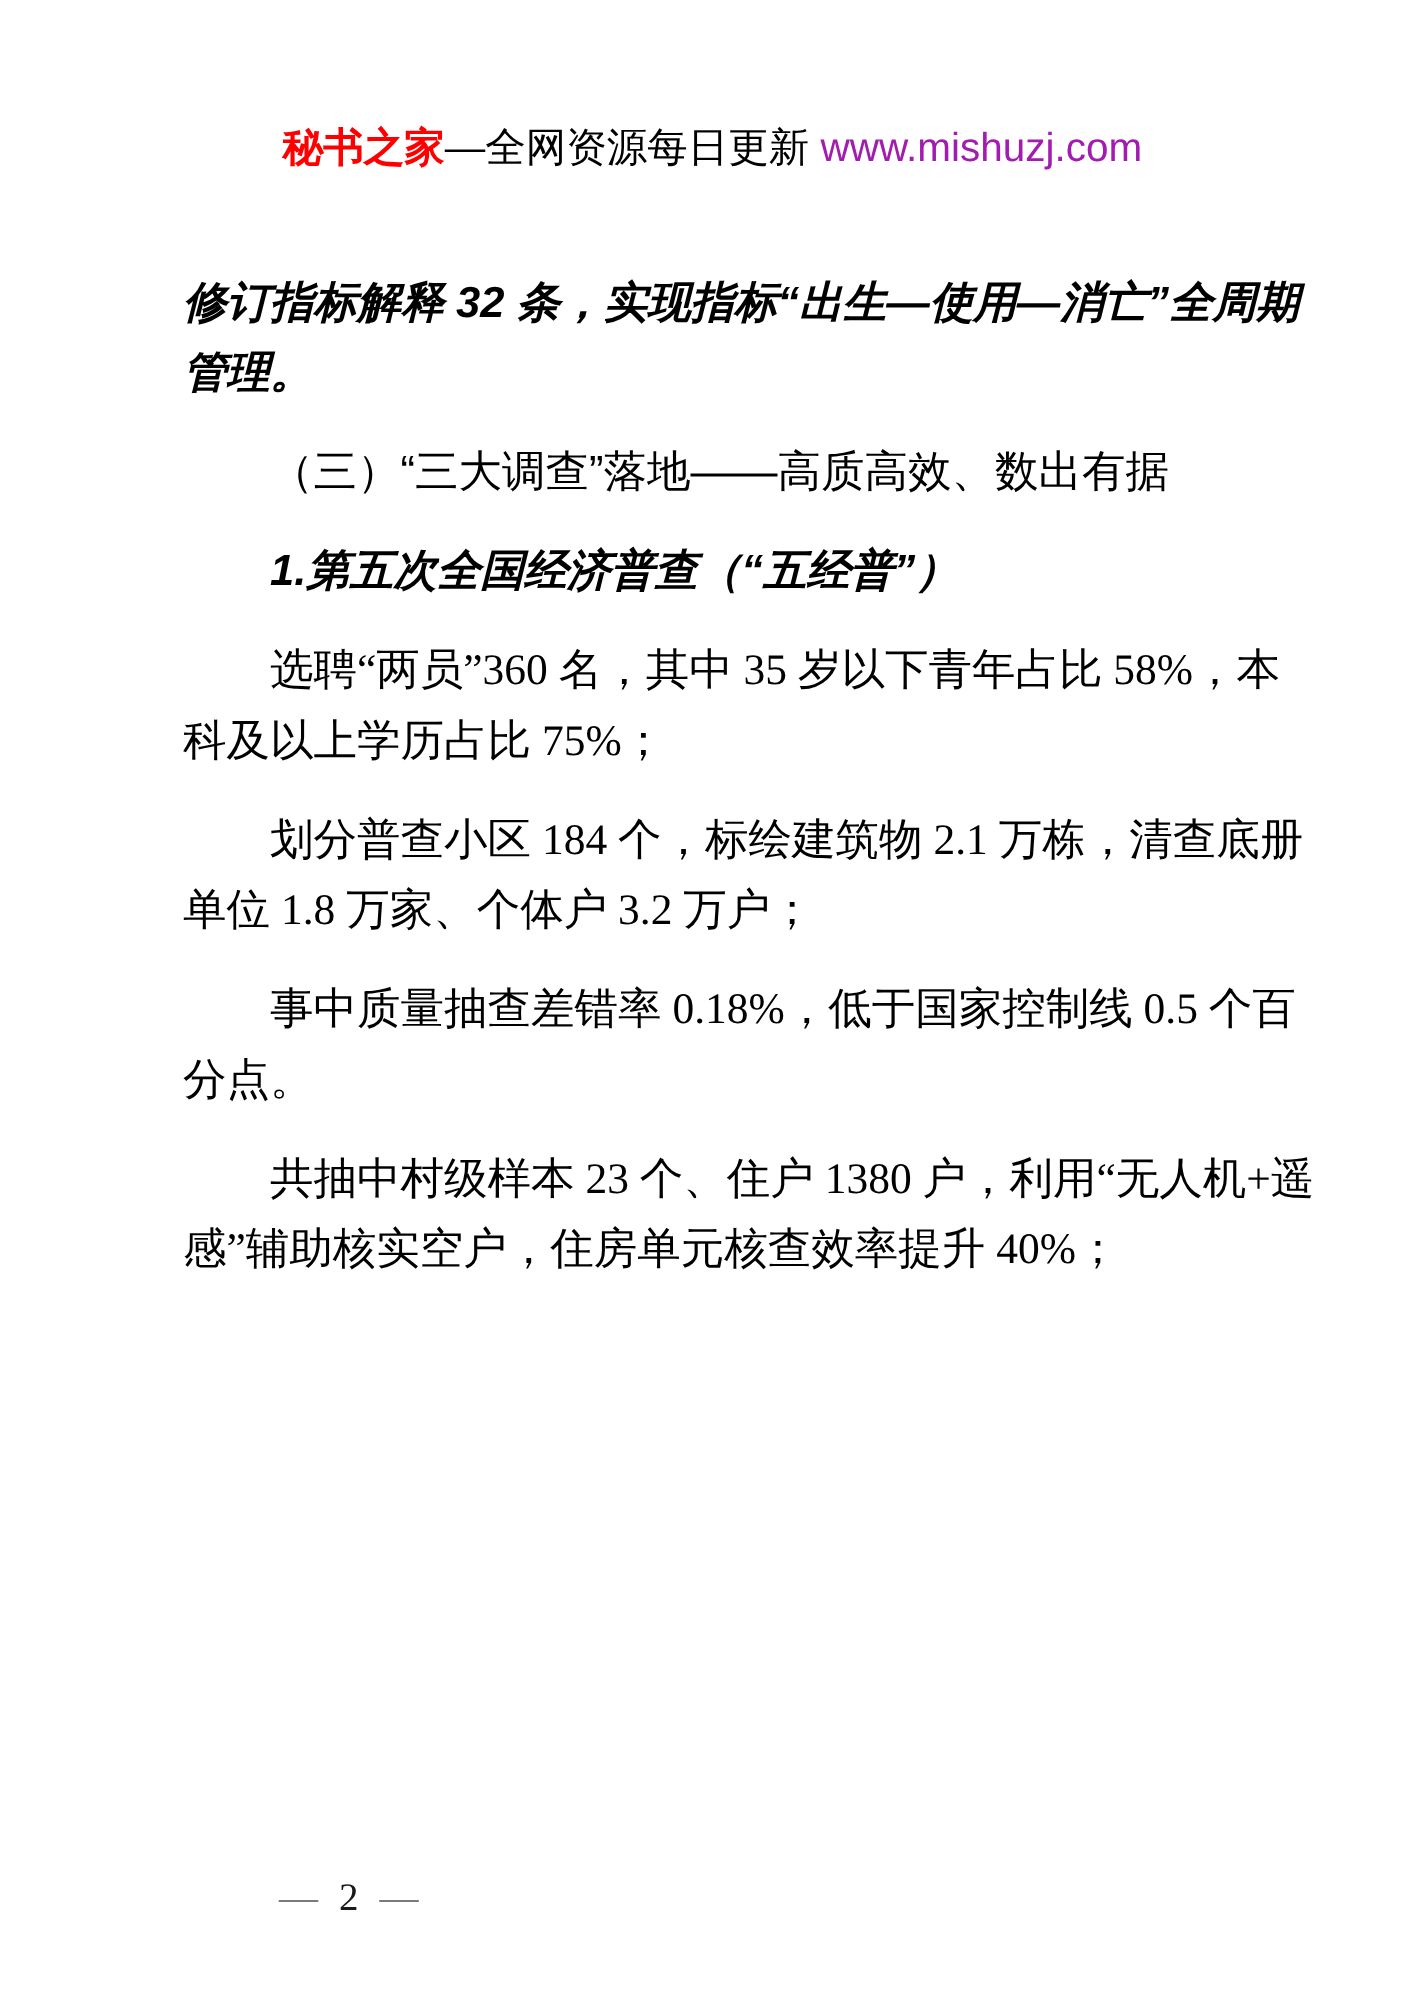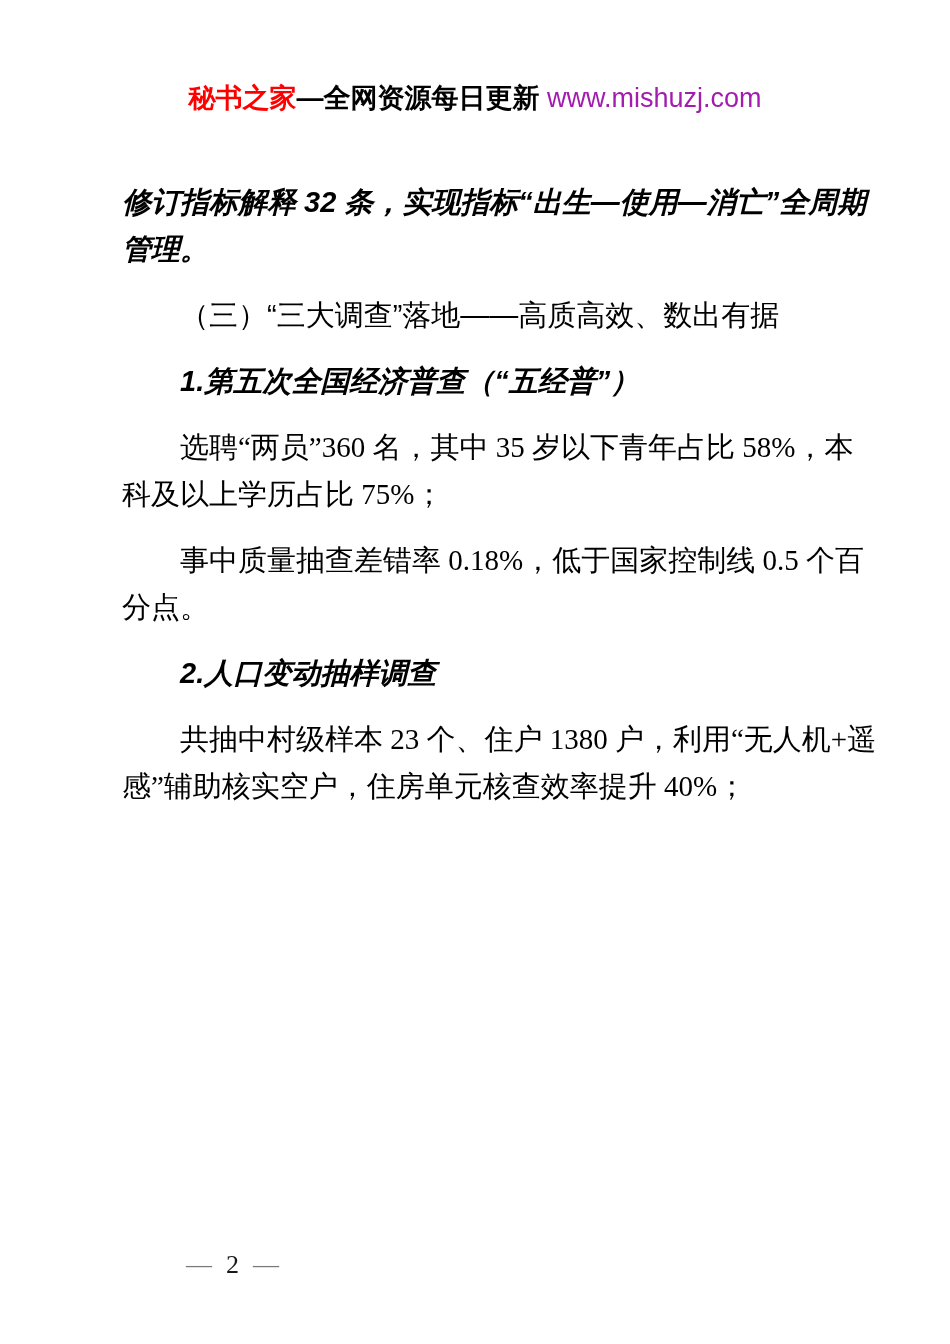--- a/index.html
+++ b/index.html
@@ -31,21 +31,21 @@
     font-size: 27px;
     line-height: 32px;
     white-space: nowrap;
   }
   .brand {
     color: #ff0000;
     font-weight: 700;
   }
   .brand-sep {
     color: #000000;
-    font-weight: 700;
+    font-weight: 400;
   }
   .brand-url {
     color: #a21caf;
     font-weight: 400;
     text-decoration: none;
   }
   
   .doc-body {
     position: absolute;
     left: 122px;
@@ -100,25 +100,25 @@
   <div class="doc-body">
 
     <div class="para hei-bold">修订指标解释 32 条，实现指标“出生—使用—消亡”全周期管理。</div>
 
     <div class="para kai indent">（三）“三大调查”落地——高质高效、数出有据</div>
 
     <div class="para hei-bold indent">1.第五次全国经济普查（“五经普”）</div>
 
     <div class="para indent">选聘“两员”360 名，其中 35 岁以下青年占比 58%，本科及以上学历占比 75%；</div>
 
+    <div class="para indent">划分普查小区 184 个，标绘建筑物 2.1 万栋，清查底册单位 1.8 万家、个体户 3.2 万户；</div>
 
 
     <div class="para indent">事中质量抽查差错率 0.18%，低于国家控制线 0.5 个百分点。</div>
 
-    <div class="para hei-bold indent">2.人口变动抽样调查</div>
 
     <div class="para indent">共抽中村级样本 23 个、住户 1380 户，利用“无人机+遥感”辅助核实空户，住房单元核查效率提升 40%；</div>
 
 
   </div>
 
   <div class="doc-footer">
     <span class="footer-dash">—</span><span class="footer-num">2</span><span class="footer-dash">—</span>
   </div>
 

